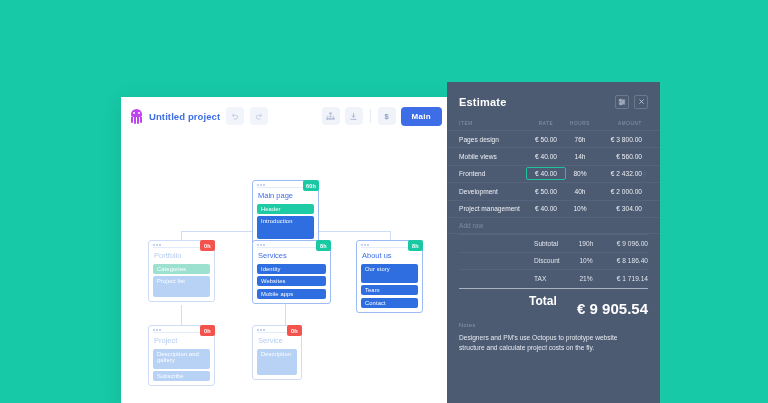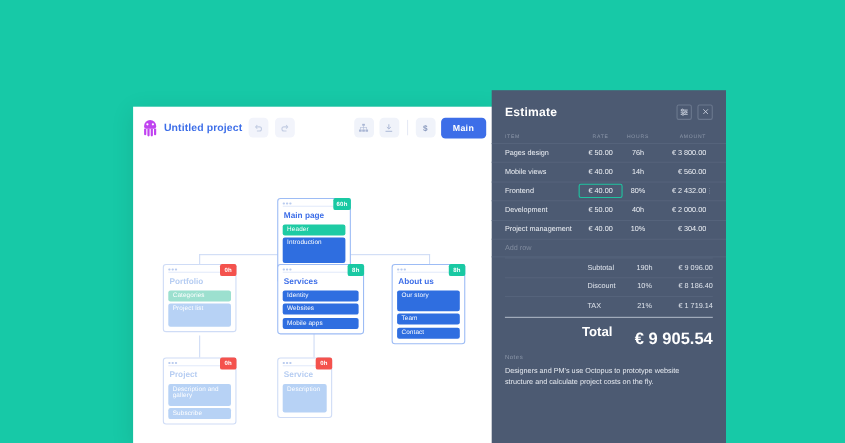--- a/index.html
+++ b/index.html
@@ -78,21 +78,21 @@
     border:1px solid #cfdcf6; border-radius:3px;
     padding:3px 4px 4px 4px;
   }
   .card.strong { border-color:#9dbcf5; }
   .card .dots {
     display:flex; gap:1.5px; margin-bottom:1px;
   }
   .card .dots i { width:1.5px; height:1.5px; background:#b9cbee; border-radius:50%; display:block;}
   .card .rule { height:1px; background:#e4ecfb; margin:1px 0 3px 0; }
   .card .title {
-    font-size:7.5px; font-weight:bold; margin:0 0 4px 1px;
+    font-size:7.5px; font-weight:normal; margin:0 0 4px 1px;
   }
   .card.active .title { color:#3d6ee8; }
   .card.dim .title { color:#b6cdf2; }
 
   .badge {
     position:absolute; right:-1px; top:-1px;
     min-width:15px; height:11px; padding:0 3px;
     border-radius:2px; color:#fff; font-size:5.5px; font-weight:bold;
     display:flex; align-items:center; justify-content:center;
     letter-spacing:.2px;

